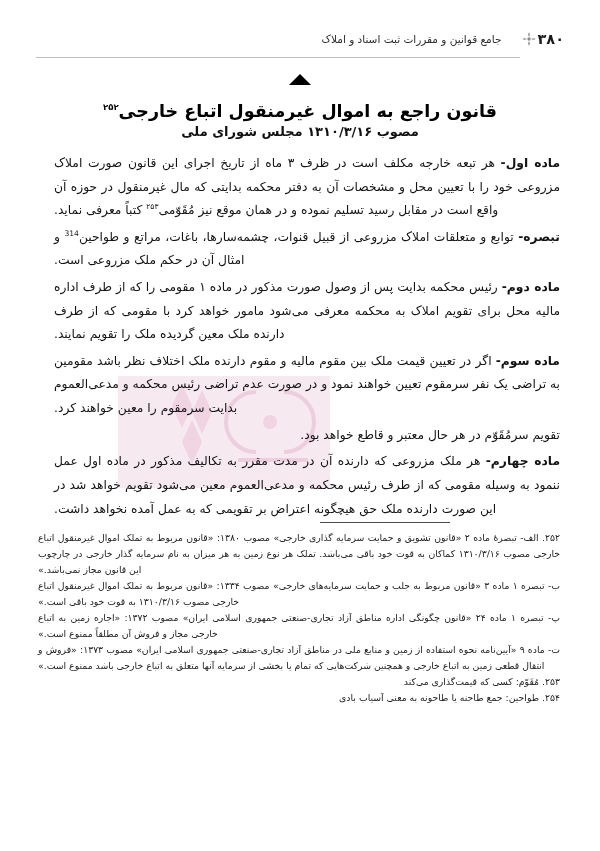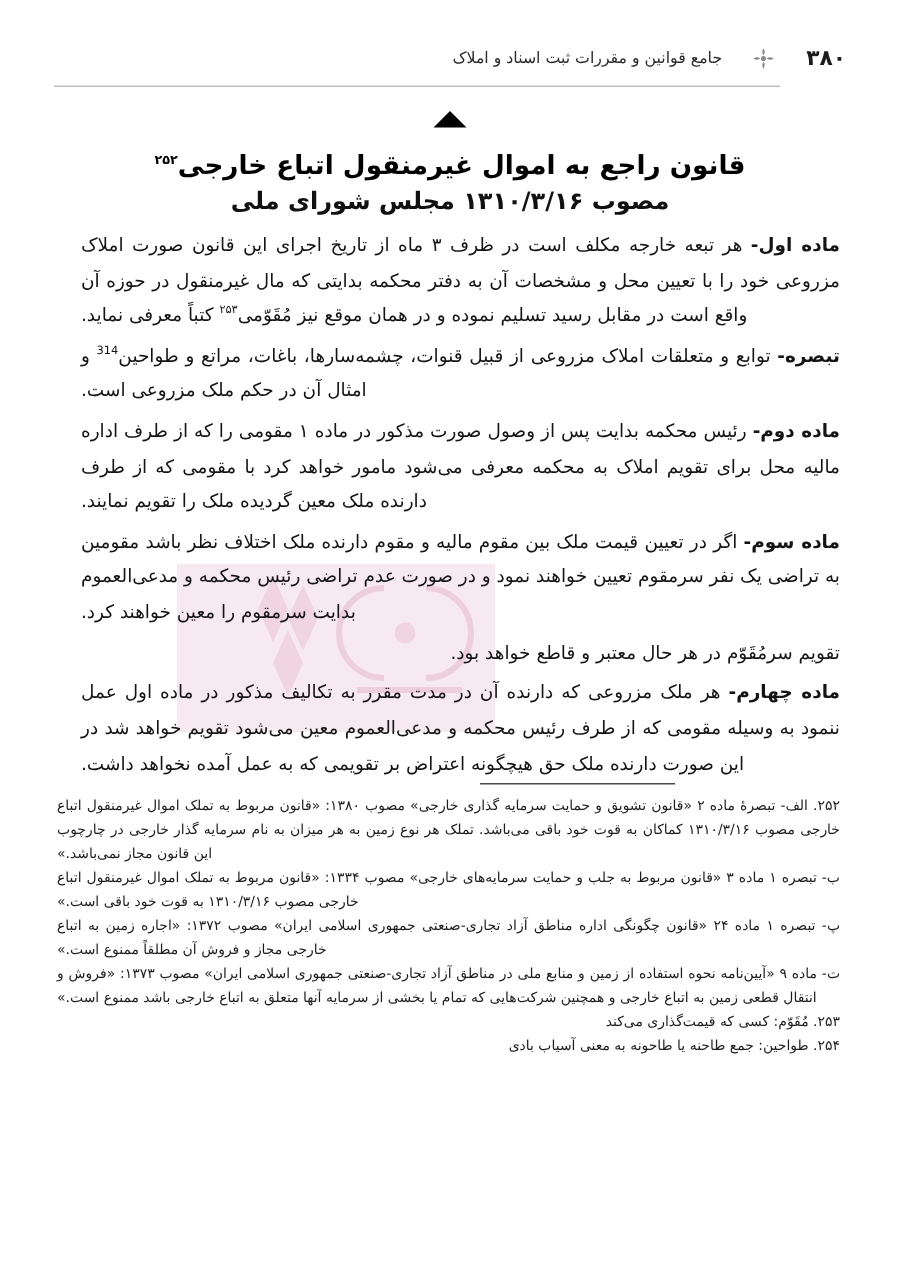--- a/index.html
+++ b/index.html
@@ -46,21 +46,21 @@
     flex-direction: row;
     align-items: center;
     justify-content: flex-start;
     z-index: 2;
   }
   .page-number {
     font-size: 14.5px;
     font-weight: 700;
     color: #1b1b1b;
     letter-spacing: 0.5px;
-    margin-left: 20px;
+    margin-left: 0;
     white-space: nowrap;
   }
   .head-ornament {
     width: 16px;
     height: 16px;
     margin-left: 20px;
     flex: 0 0 auto;
     color: #8a8a8a;
   }
   .head-ornament svg { display: block; width: 100%; height: 100%; }
@@ -114,21 +114,21 @@
     font-size: 8.5px;
     font-weight: 700;
     vertical-align: super;
   }
   .law-subtitle {
     position: absolute;
     right: 36px;
     left: 36px;
     top: 124px;
     text-align: center;
-    font-size: 16px;
+    font-size: 13px;
     font-weight: 700;
     color: #111;
     z-index: 2;
   }
 
   
   .body-col {
     position: absolute;
     right: 40px;
     left: 38px;

